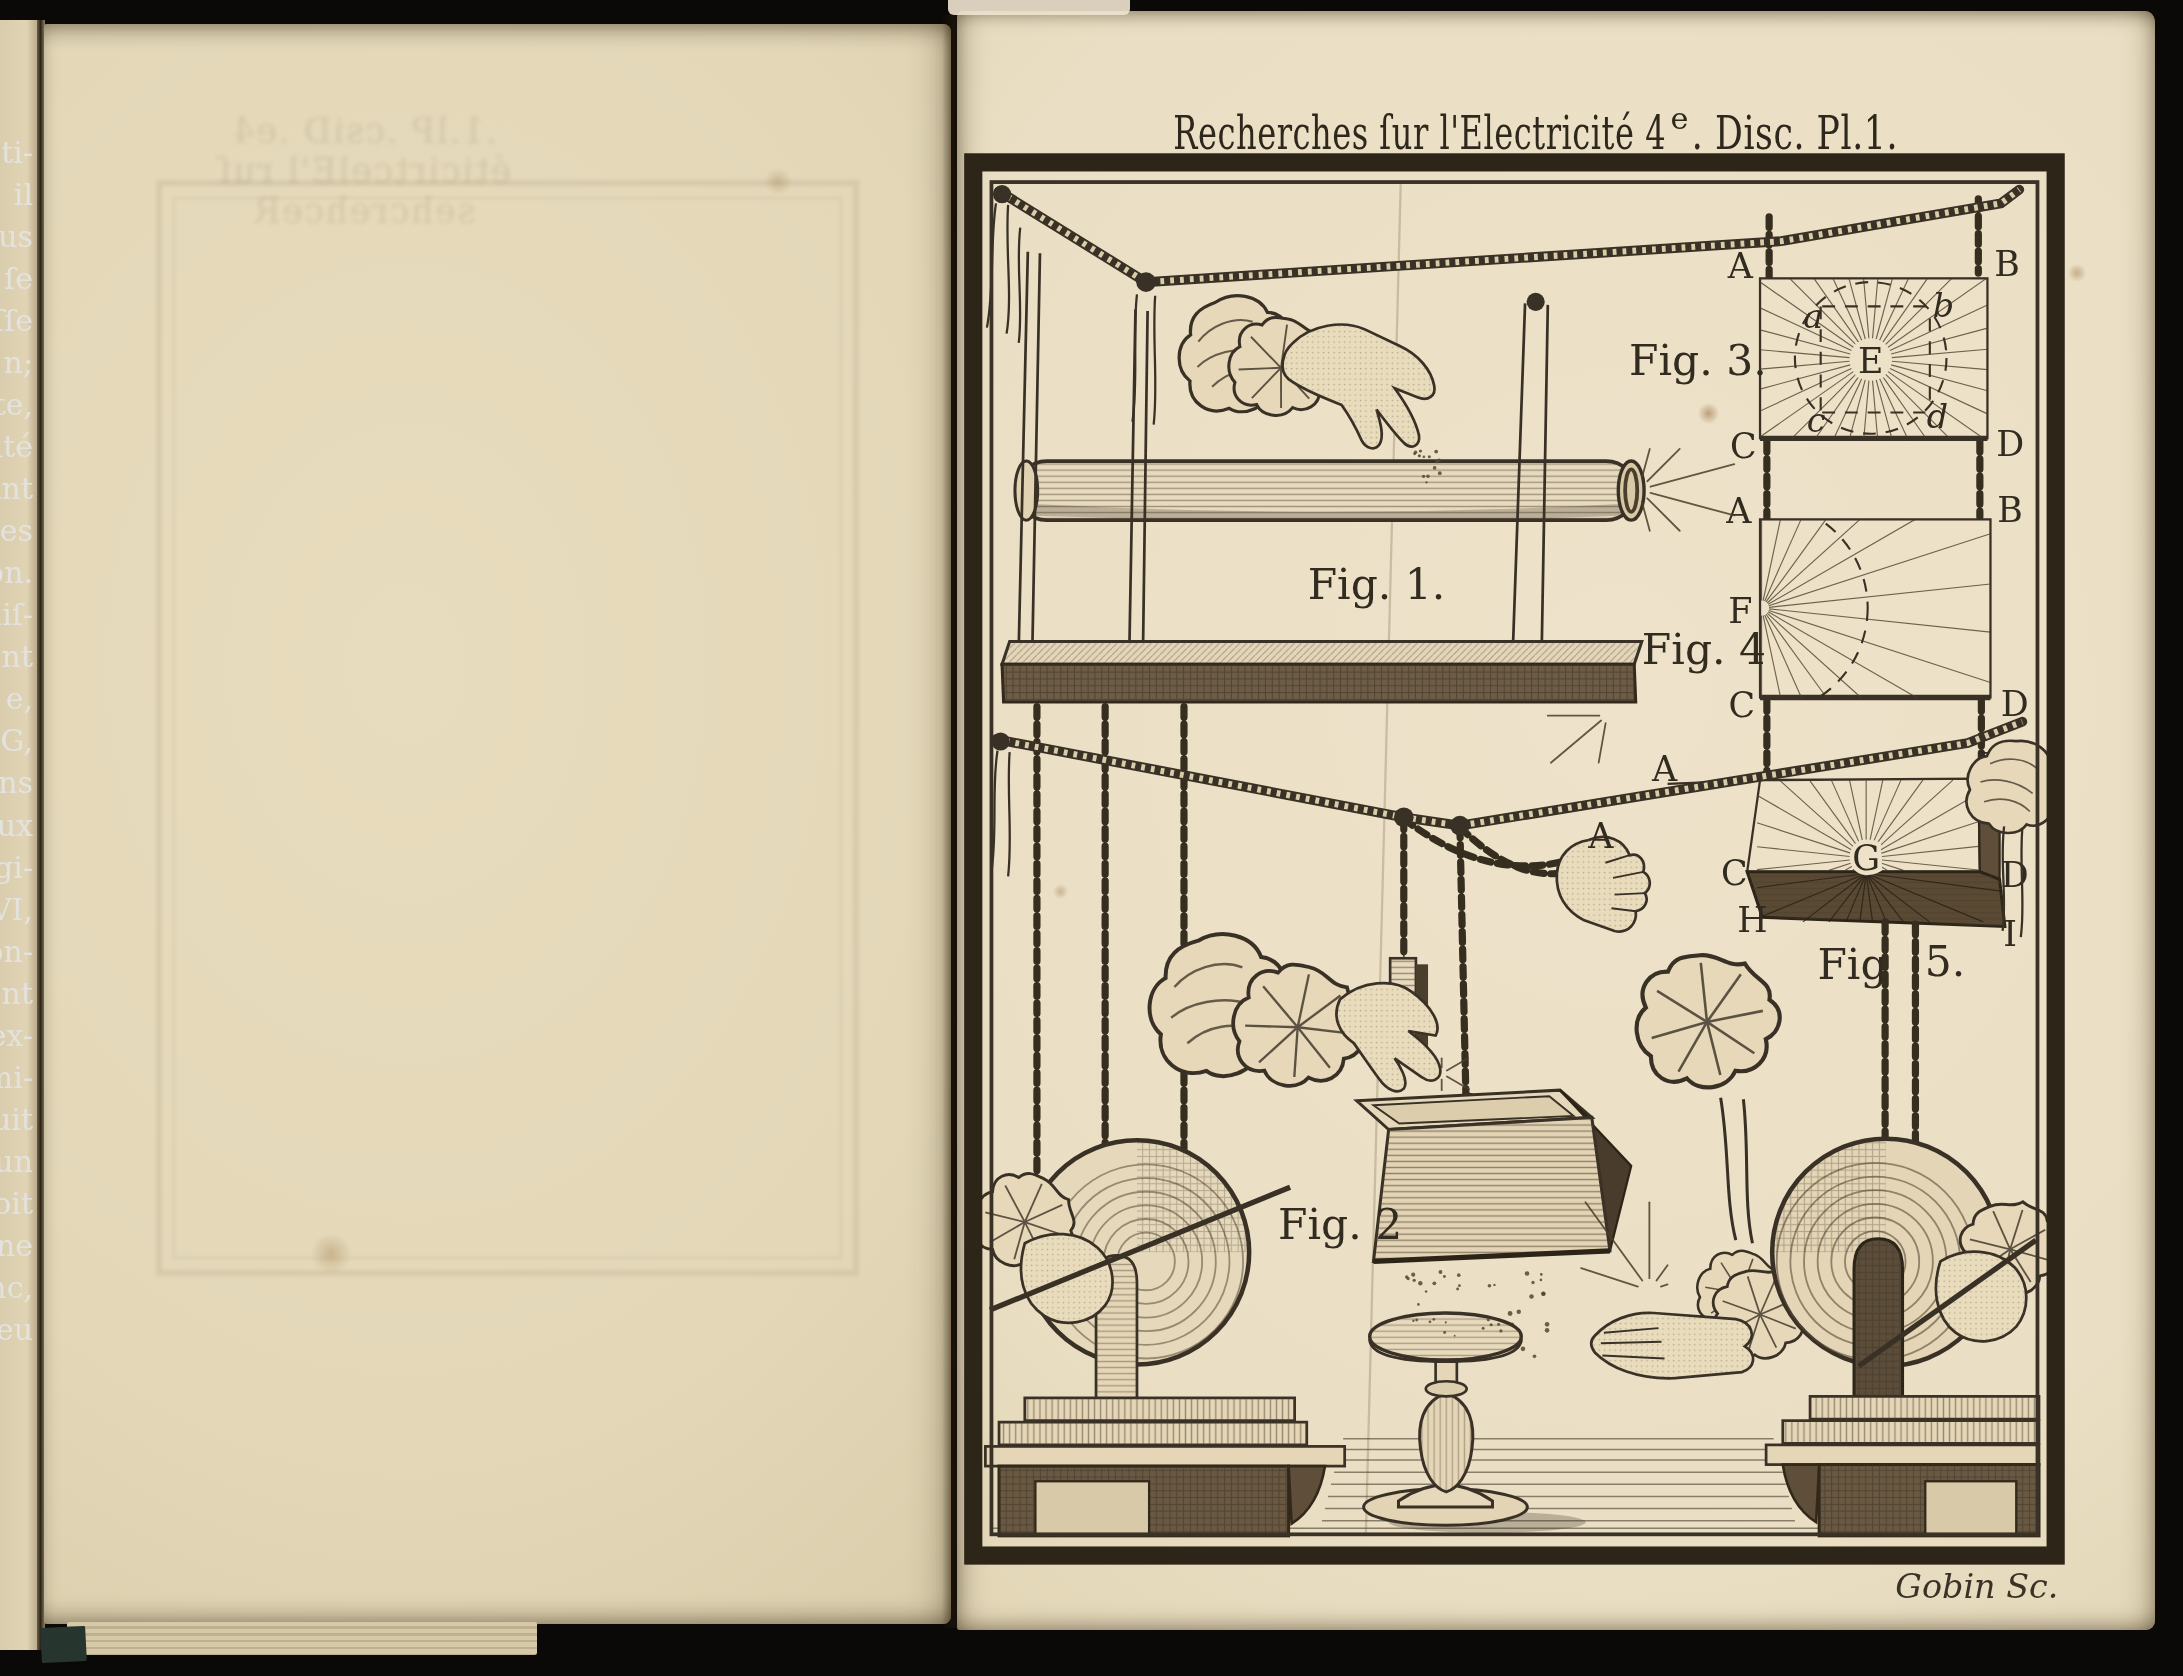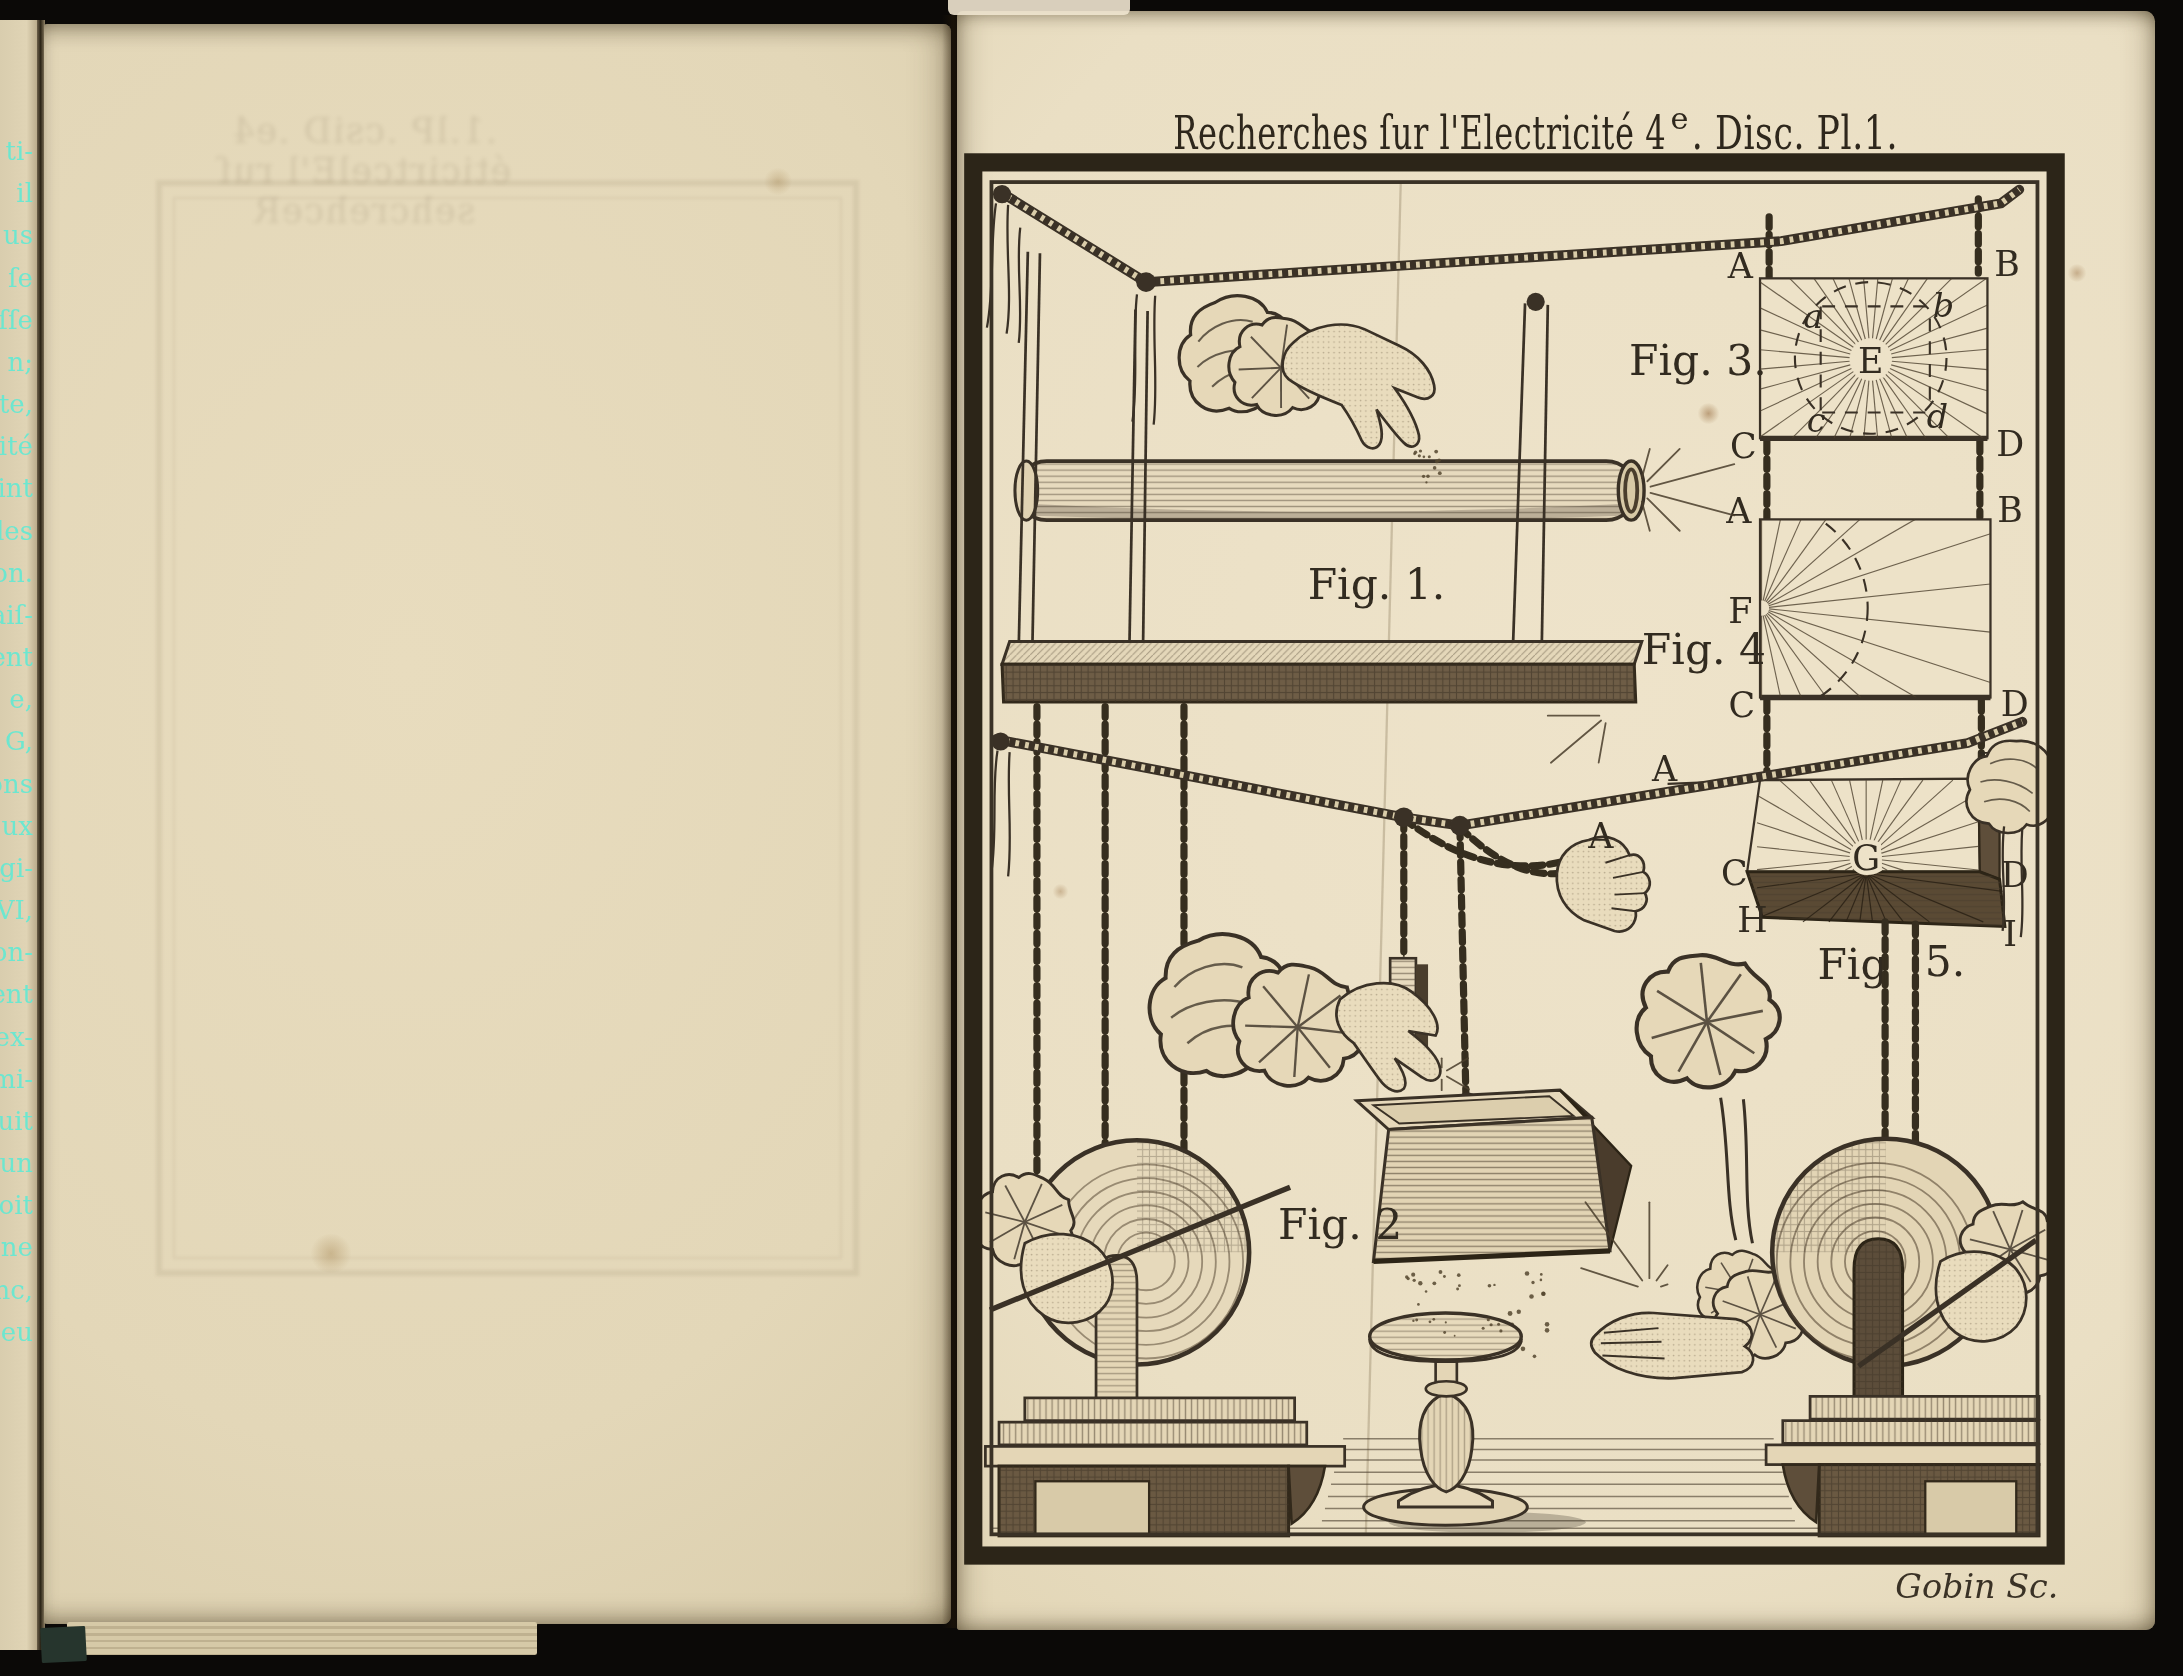--- a/index.html
+++ b/index.html
@@ -17,21 +17,21 @@
   #right-page{left:957px;top:10.6px;width:1198px;height:1619px;border-radius:6px 10.6px 9px 3px;
      background:radial-gradient(115% 95% at 55% 42%,#eee3ca 0%,#eadfc4 55%,#ded1af 88%,#cfc09c 100%);
      box-shadow:inset 20px 0 30px -20px rgba(60,45,20,.5), inset 0 12px 20px -12px rgba(40,30,10,.55), inset 0 -13.6px 23px -13.6px rgba(40,30,10,.5), inset -20px 0 30px -18px rgba(70,55,25,.45);}
   #top-sliver{left:948px;top:0;width:182px;height:15px;background:#efe6d0;border-radius:0 0 6px 6px;opacity:.9;}
   #fore-edge{left:67px;top:1622px;width:470px;height:33px;background:repeating-linear-gradient(180deg,#d6c9a7 0 4.5px,#bfb190 4.5px 6.8px);border-radius:2.3px;}
   #scrap{left:41px;top:1627px;width:45px;height:35px;background:#26352d;transform:rotate(-3deg);border-radius:1.5px;}
 
   
   #fragments{left:0;top:138px;width:33px;height:1207px;display:flex;flex-direction:column;
      justify-content:space-between;align-items:flex-end;overflow:hidden;}
-  #fragments span{font-size:26px;line-height:1;color:#5eead4;white-space:nowrap;opacity:.88;}
+  #fragments span{font-size:30px;line-height:1;color:#e5e5e5;white-space:nowrap;opacity:.88;}
 
   
   #show-through-title{left:114px;top:111px;width:500px;font-size:35px;color:#6a5a40;
      transform:scaleX(-1);filter:blur(1.9px);opacity:.14;text-align:center;letter-spacing:1.5px;}
   #show-through-frame{left:156px;top:180px;width:691px;height:1084px;
      border:6.8px solid rgba(104,88,58,.10);filter:blur(1.5px);}
   #show-through-frame .inner{position:absolute;left:10.6px;top:10.6px;right:10.6px;bottom:10.6px;border:2.3px solid rgba(104,88,58,.08);}
   .stain{border-radius:50%;}
   #stain1{left:309px;top:1234px;width:44px;height:39px;background:radial-gradient(circle,rgba(140,100,40,.30),rgba(140,100,40,0) 70%);}
   #stain2{left:763px;top:168px;width:30px;height:27px;background:radial-gradient(circle,rgba(140,100,40,.25),rgba(140,100,40,0) 70%);}

